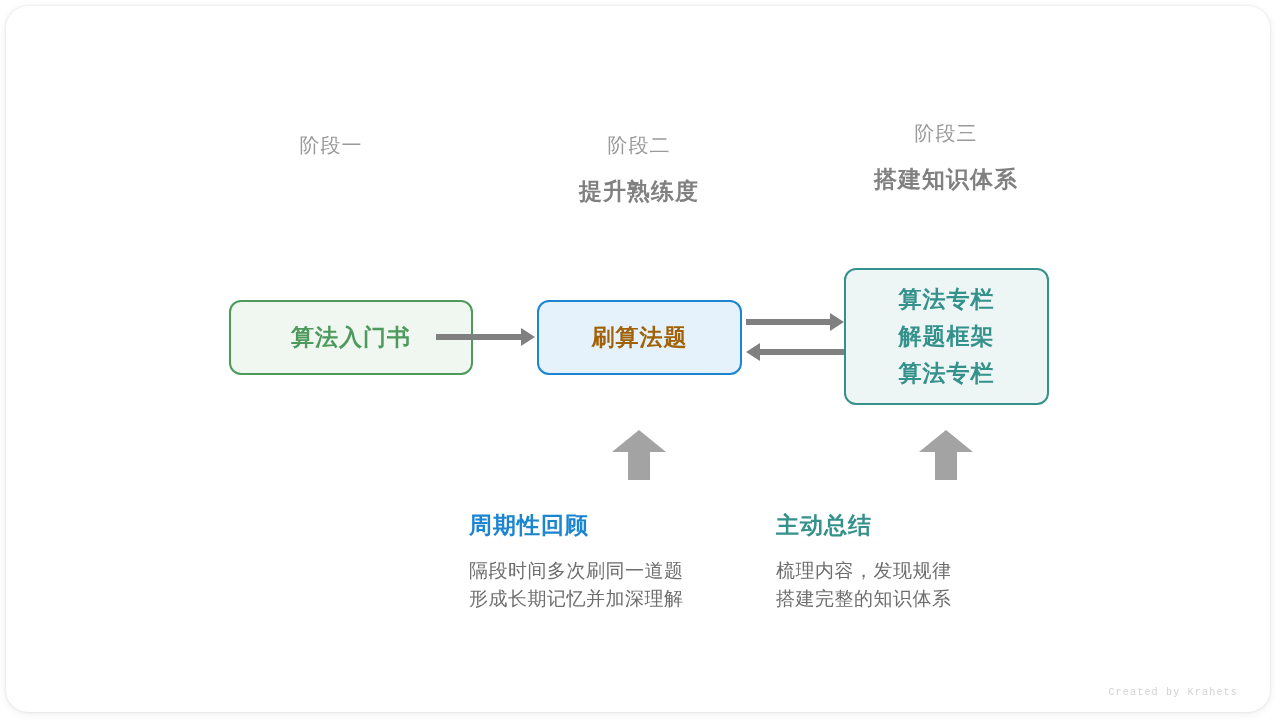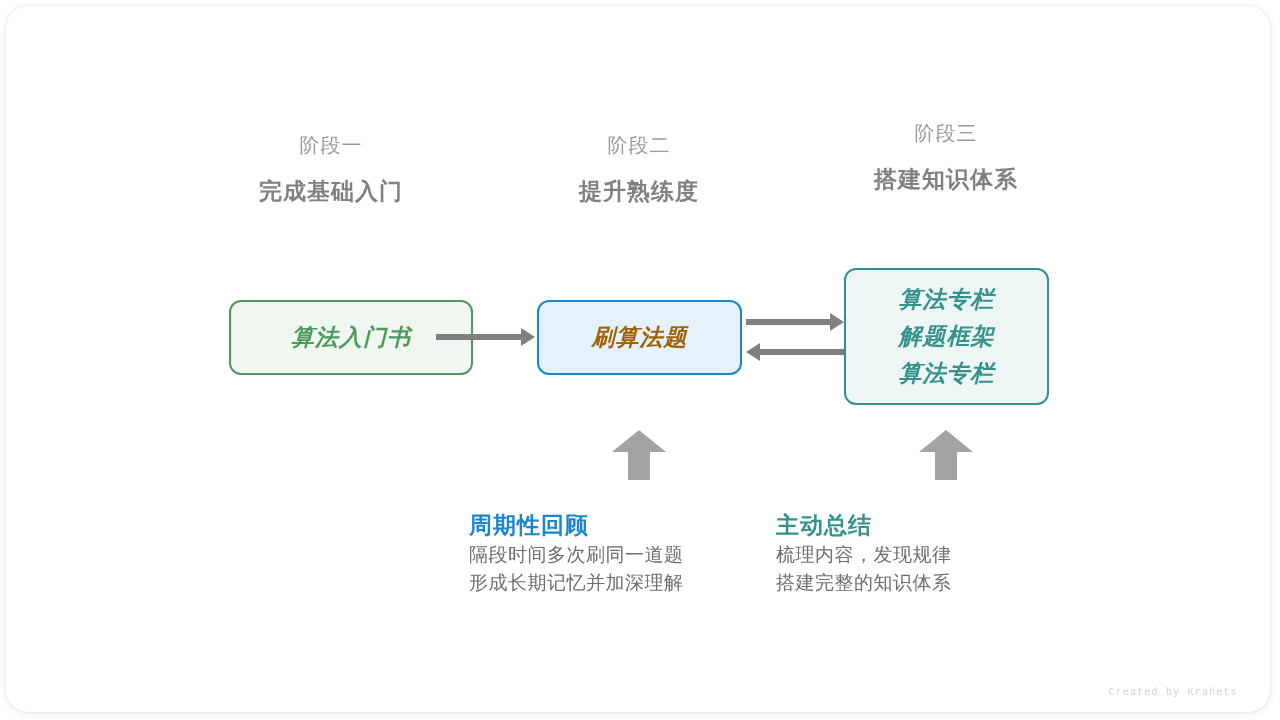--- a/index.html
+++ b/index.html
@@ -62,21 +62,20 @@
     border-radius: 12px;
     border-width: 2px;
     border-style: solid;
     display: flex;
     flex-direction: column;
     align-items: center;
     justify-content: center;
     font-weight: bold;
     font-size: 23px;
     letter-spacing: 1px;
-    font-style: italic;
   }
   #node-book {
     left: 229px; top: 300px; width: 244px; height: 75px;
     background: #f0f7f1;
     border-color: #4d9a5c;
     color: #4d9a5c;
   }
   #node-practice {
     left: 537px; top: 300px; width: 205px; height: 75px;
     background: #e6f2fb;
@@ -153,20 +152,21 @@
   .annotation .ann-title {
     font-size: 23px;
     font-weight: bold;
     line-height: 32px;
     letter-spacing: 1px;
   }
   .annotation .ann-desc {
     font-size: 19px;
     color: #6e6e6e;
     line-height: 28px;
+    margin-top: 16px;
     letter-spacing: 0.5px;
   }
   #ann-review { left: 469px; top: 509px; }
   #ann-review .ann-title { color: #1b85d0; }
   #ann-summary { left: 776px; top: 509px; }
   #ann-summary .ann-title { color: #35918c; }
 
   
   #footer-credit {
     position: absolute;
@@ -179,21 +179,20 @@
   }
 </style>
 </head>
 <body>
 
 <div id="canvas">
   <div class="card"></div>
 
   <div class="stage-head" id="stage-1">
     <div class="stage-idx">阶段一</div>
-    <div class="stage-title">完成基础入门</div>
   </div>
   <div class="stage-head" id="stage-2">
     <div class="stage-idx">阶段二</div>
     <div class="stage-title">提升熟练度</div>
   </div>
   <div class="stage-head" id="stage-3">
     <div class="stage-idx">阶段三</div>
     <div class="stage-title">搭建知识体系</div>
   </div>
 

